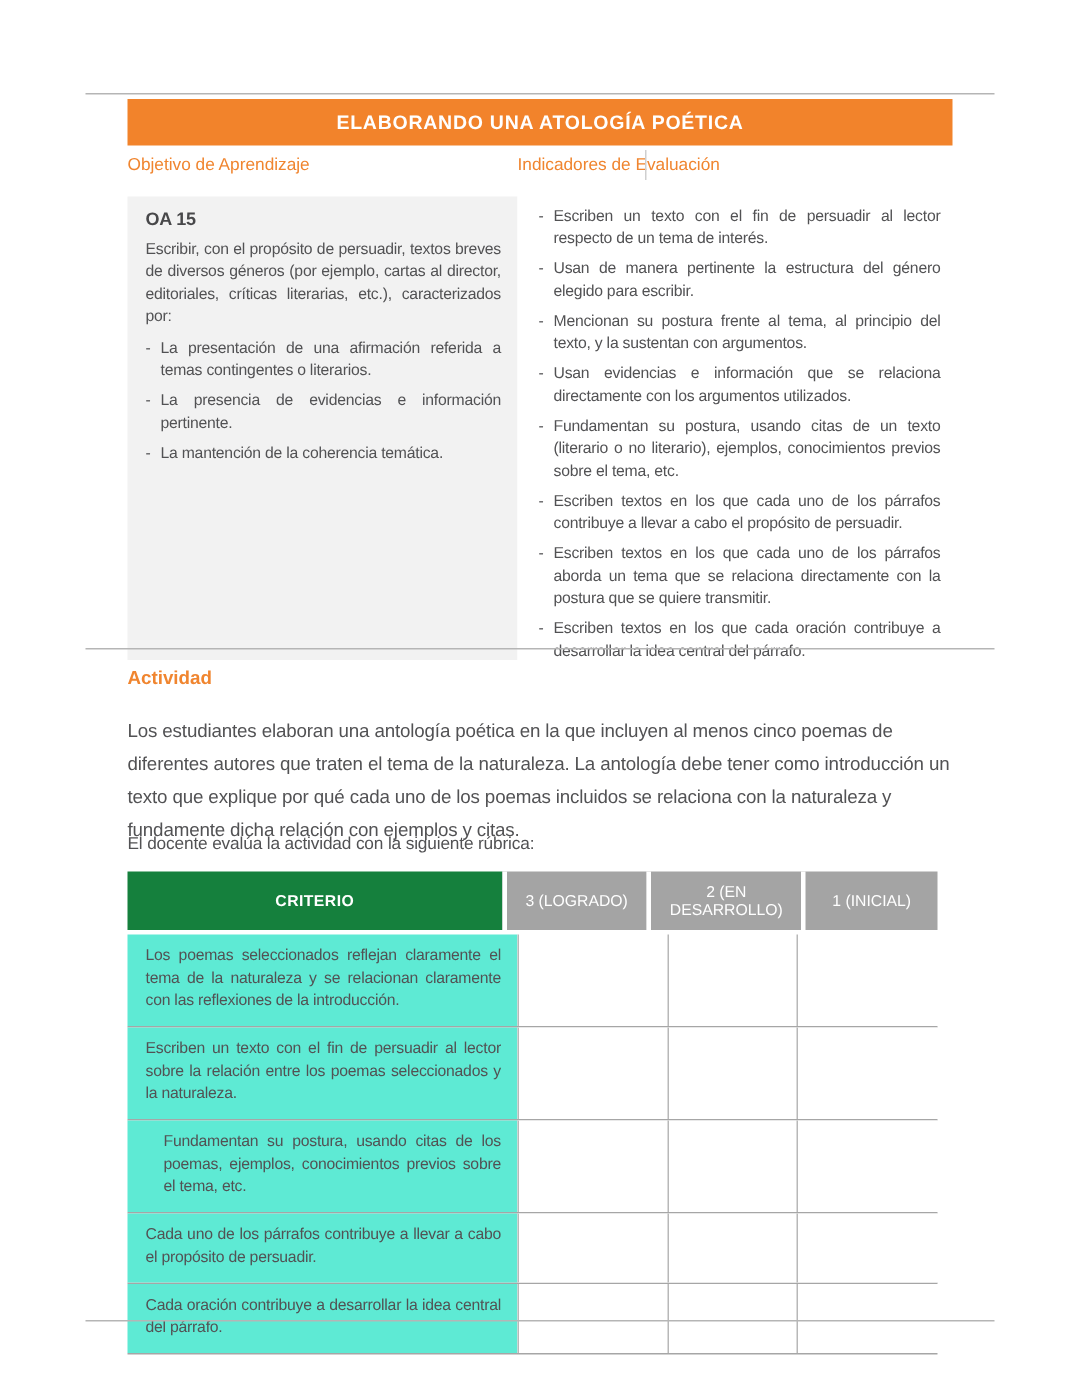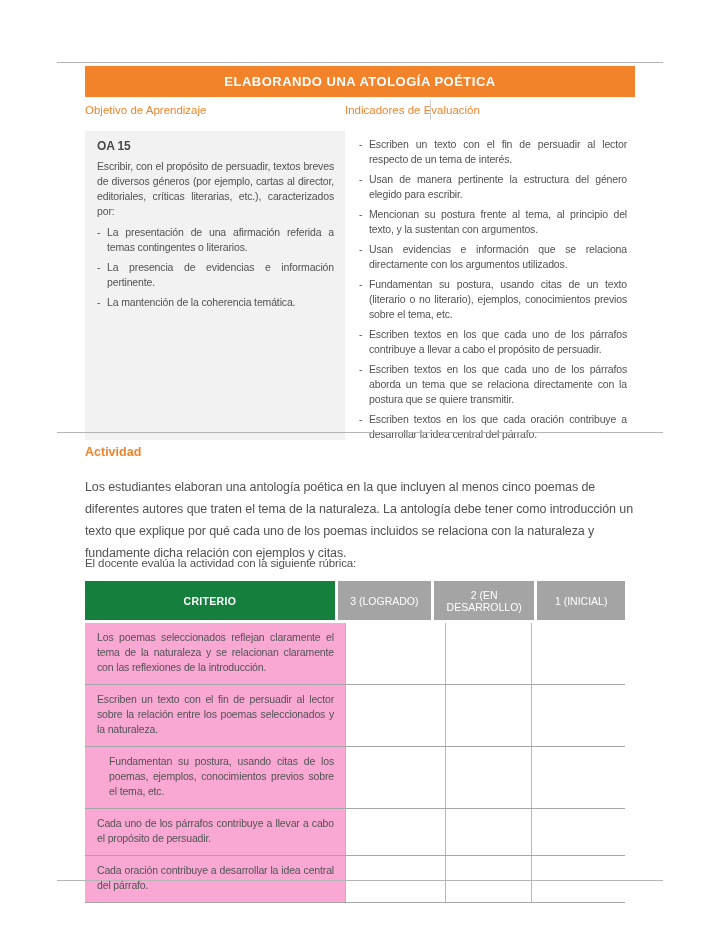--- a/index.html
+++ b/index.html
@@ -83,21 +83,21 @@
     width:260px; background:#15803d; border-left:none; font-weight:bold;
     letter-spacing:0.3px;
   }
   .rh-c2 { width:100px; }
   .rh-c3 { width:107px; }
   .rh-c4 { width:94px; }
 
   .rubric-body { margin-top:3px; }
   .r-row { display:flex; border-bottom:1px solid #a6a6a6; }
   .r-crit {
-    width:260px; background:#f9a8d4; padding:7px 11px 9px 12px;
+    width:260px; background:#5eead4; padding:7px 11px 9px 12px;
   }
   .r-cell { background:#ffffff; border-left:1px solid #b8b8b8; }
   .r-c2 { width:100px; }
   .r-c3 { width:86px; }
   .r-c4 { width:94px; }
   .row-1 .r-crit, .row-1 .r-cell { min-height:61px; }
   .row-2 .r-crit, .row-2 .r-cell { min-height:61px; }
   .row-3 .r-crit, .row-3 .r-cell { min-height:41px;padding-left:24px; }
   .row-4 .r-crit, .row-4 .r-cell { min-height:39px; }
   .row-5 .r-crit, .row-5 .r-cell { min-height:44px; }

